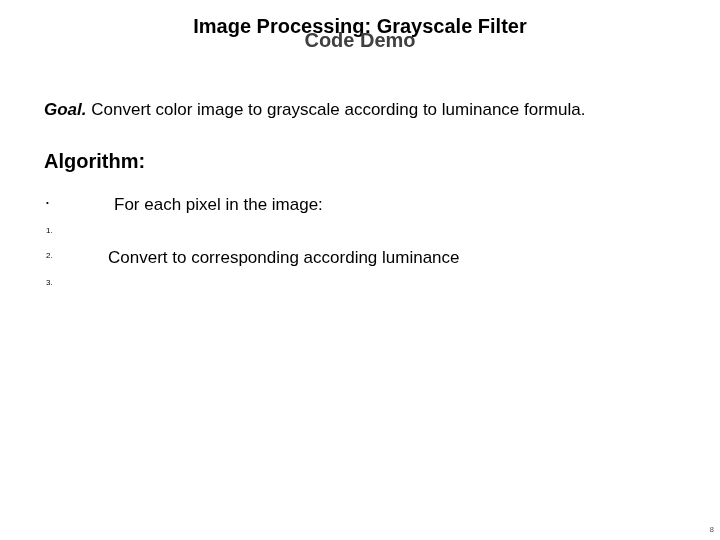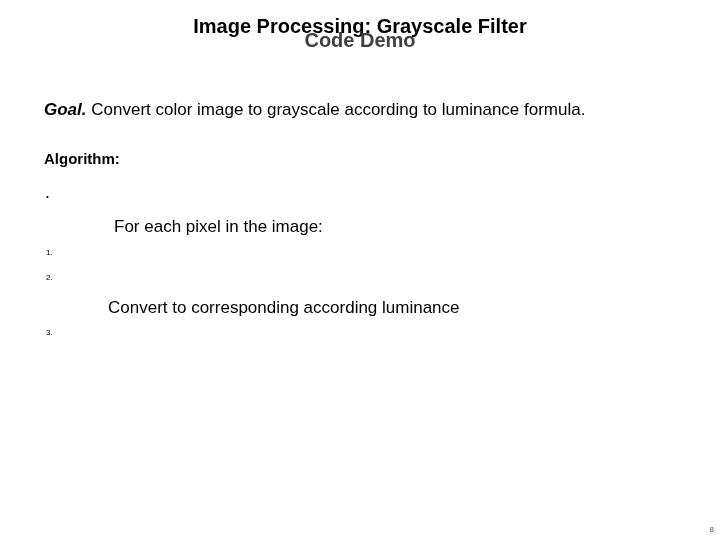--- a/index.html
+++ b/index.html
@@ -37,21 +37,21 @@
   .goal {
     margin: 50px 44px 0 44px;
     font-size: 17px;
   }
   .goal .label {
     font-weight: bold;
     font-style: italic;
   }
   .algo-label {
     margin: 30px 44px 0 44px;
-    font-size: 15px;
+    font-size: 20px;
     font-weight: bold;
   }
   .steps {
     margin: 20px 44px 0 44px;
     font-size: 17px;
   }
   .step-row {
     display: flex;
     align-items: flex-start;
     margin-bottom: 4px;
@@ -60,21 +60,20 @@
     width: 62px;
     flex: 0 0 62px;
     font-size: 8px;
     line-height: 2.6;
     text-align: left;
     padding-left: 2px;
   }
   .step-text {
     flex: 1;
     line-height: 1.4;
-    margin-top: 28px;
   }
   .lead-indent {
     padding-left: 6px;
   }
   .pagenum {
     position: absolute;
     right: 6px;
     bottom: 6px;
     font-size: 8px;
     color: #555;

